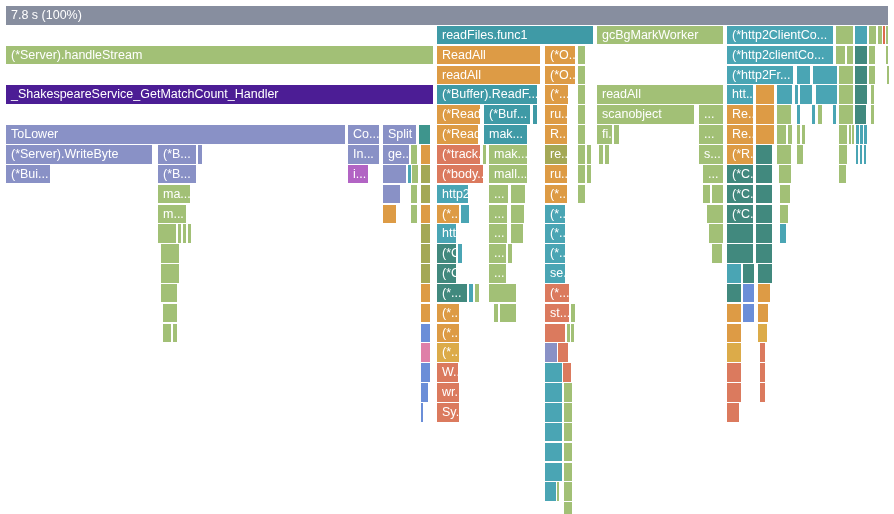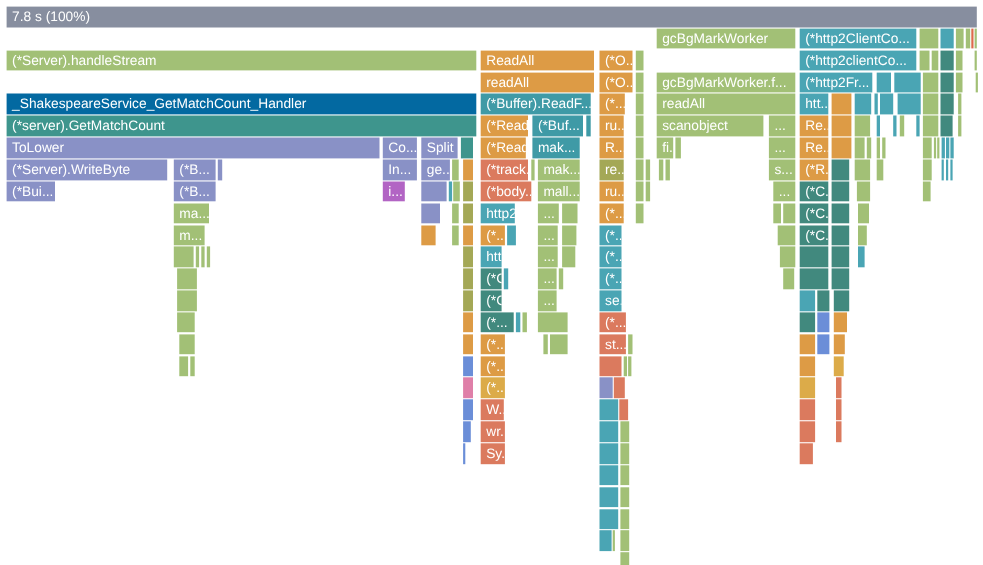--- a/index.html
+++ b/index.html
@@ -21,20 +21,21 @@
     padding-left:5px;
     cursor:pointer;
   }
   .bar.nolabel{padding-left:0;}
 </style>
 </head>
 <body>
 
 <div id="stage">
     <div class="bar" style="left: 6px; top: 6px; width: 882px; height: 18.6px; background: rgb(135, 142, 159);"><span>7.8 s (100%)</span></div>
+    <div class="bar" style="left: 437px; top: 25.85px; width: 156px; height: 18.6px; background: rgb(63, 154, 166);"><span>readFiles.func1</span></div>
     <div class="bar" style="left: 597px; top: 25.85px; width: 126px; height: 18.6px; background: rgb(162, 192, 118);"><span>gcBgMarkWorker</span></div>
     <div class="bar" style="left: 727px; top: 25.85px; width: 106px; height: 18.6px; background: rgb(74, 165, 180);"><span>(*http2ClientCo...</span></div>
     <div class="bar nolabel" style="left: 836px; top: 25.85px; width: 17px; height: 18.6px; background: rgb(162, 192, 118);"></div>
     <div class="bar nolabel" style="left: 855px; top: 25.85px; width: 12px; height: 18.6px; background: rgb(74, 165, 180);"></div>
     <div class="bar nolabel" style="left: 869px; top: 25.85px; width: 7px; height: 18.6px; background: rgb(162, 192, 118);"></div>
     <div class="bar nolabel" style="left: 878px; top: 25.85px; width: 4px; height: 18.6px; background: rgb(162, 192, 118);"></div>
     <div class="bar nolabel" style="left: 883px; top: 25.85px; width: 2px; height: 18.6px; background: rgb(221, 106, 77);"></div>
     <div class="bar nolabel" style="left: 886px; top: 25.85px; width: 2px; height: 18.6px; background: rgb(162, 192, 118);"></div>
     <div class="bar" style="left: 6px; top: 45.7px; width: 427px; height: 18.6px; background: rgb(162, 192, 118);"><span>(*Server).handleStream</span></div>
     <div class="bar" style="left: 437px; top: 45.7px; width: 103px; height: 18.6px; background: rgb(221, 155, 69);"><span>ReadAll</span></div>
@@ -42,43 +43,41 @@
     <div class="bar nolabel" style="left: 578px; top: 45.7px; width: 7px; height: 18.6px; background: rgb(162, 192, 118);"></div>
     <div class="bar" style="left: 727px; top: 45.7px; width: 106px; height: 18.6px; background: rgb(74, 165, 180);"><span>(*http2clientCo...</span></div>
     <div class="bar nolabel" style="left: 836px; top: 45.7px; width: 9px; height: 18.6px; background: rgb(162, 192, 118);"></div>
     <div class="bar nolabel" style="left: 847px; top: 45.7px; width: 6px; height: 18.6px; background: rgb(162, 192, 118);"></div>
     <div class="bar nolabel" style="left: 855px; top: 45.7px; width: 12px; height: 18.6px; background: rgb(65, 137, 126);"></div>
     <div class="bar nolabel" style="left: 869px; top: 45.7px; width: 6px; height: 18.6px; background: rgb(162, 192, 118);"></div>
     <div class="bar nolabel" style="left: 886px; top: 45.7px; width: 2px; height: 18.6px; background: rgb(162, 192, 118);"></div>
     <div class="bar" style="left: 437px; top: 65.55px; width: 103px; height: 18.6px; background: rgb(221, 155, 69);"><span>readAll</span></div>
     <div class="bar" style="left: 545px; top: 65.55px; width: 30px; height: 18.6px; background: rgb(221, 155, 69);"><span>(*O...</span></div>
     <div class="bar nolabel" style="left: 578px; top: 65.55px; width: 7px; height: 18.6px; background: rgb(162, 192, 118);"></div>
-    <div class="bar" style="left: 597px; top: 65.55px; width: 126px; height: 18.6px; background: rgb(162, 192, 118);"><span>gcBgMarkWorker.f...</span></div>
     <div class="bar" style="left: 727px; top: 65.55px; width: 66px; height: 18.6px; background: rgb(74, 165, 180);"><span>(*http2Fr...</span></div>
     <div class="bar nolabel" style="left: 797px; top: 65.55px; width: 13px; height: 18.6px; background: rgb(74, 165, 180);"></div>
     <div class="bar nolabel" style="left: 813px; top: 65.55px; width: 24px; height: 18.6px; background: rgb(74, 165, 180);"></div>
     <div class="bar nolabel" style="left: 839px; top: 65.55px; width: 14px; height: 18.6px; background: rgb(162, 192, 118);"></div>
     <div class="bar nolabel" style="left: 855px; top: 65.55px; width: 12px; height: 18.6px; background: rgb(65, 137, 126);"></div>
     <div class="bar nolabel" style="left: 869px; top: 65.55px; width: 6px; height: 18.6px; background: rgb(162, 192, 118);"></div>
     <div class="bar nolabel" style="left: 887px; top: 65.55px; width: 2px; height: 18.6px; background: rgb(162, 192, 118);"></div>
-    <div class="bar" style="left: 6px; top: 85.4px; width: 427px; height: 18.6px; background: #0369a1;"><span>_ShakespeareService_GetMatchCount_Handler</span></div>
+    <div class="bar" style="left: 6px; top: 85.4px; width: 427px; height: 18.6px; background: #4c1d95;"><span>_ShakespeareService_GetMatchCount_Handler</span></div>
     <div class="bar" style="left: 437px; top: 85.4px; width: 100px; height: 18.6px; background: rgb(63, 154, 166);"><span>(*Buffer).ReadF...</span></div>
     <div class="bar" style="left: 545px; top: 85.4px; width: 23px; height: 18.6px; background: rgb(221, 155, 69);"><span>(*...</span></div>
     <div class="bar nolabel" style="left: 578px; top: 85.4px; width: 7px; height: 18.6px; background: rgb(162, 192, 118);"></div>
     <div class="bar" style="left: 597px; top: 85.4px; width: 126px; height: 18.6px; background: rgb(162, 192, 118);"><span>readAll</span></div>
     <div class="bar" style="left: 727px; top: 85.4px; width: 26px; height: 18.6px; background: rgb(74, 165, 180);"><span>htt...</span></div>
     <div class="bar nolabel" style="left: 756px; top: 85.4px; width: 18px; height: 18.6px; background: rgb(221, 155, 69);"></div>
     <div class="bar nolabel" style="left: 777px; top: 85.4px; width: 15px; height: 18.6px; background: rgb(74, 165, 180);"></div>
     <div class="bar nolabel" style="left: 795px; top: 85.4px; width: 3px; height: 18.6px; background: rgb(74, 165, 180);"></div>
     <div class="bar nolabel" style="left: 800px; top: 85.4px; width: 12px; height: 18.6px; background: rgb(74, 165, 180);"></div>
     <div class="bar nolabel" style="left: 816px; top: 85.4px; width: 21px; height: 18.6px; background: rgb(74, 165, 180);"></div>
     <div class="bar nolabel" style="left: 839px; top: 85.4px; width: 14px; height: 18.6px; background: rgb(162, 192, 118);"></div>
     <div class="bar nolabel" style="left: 855px; top: 85.4px; width: 12px; height: 18.6px; background: rgb(65, 137, 126);"></div>
     <div class="bar nolabel" style="left: 871px; top: 85.4px; width: 3px; height: 18.6px; background: rgb(162, 192, 118);"></div>
-    <div class="bar" style="left: 6px; top: 105.25px; width: 427px; height: 18.6px; background: rgb(62, 149, 141);"><span>(*server).GetMatchCount</span></div>
     <div class="bar" style="left: 437px; top: 105.25px; width: 43px; height: 18.6px; background: rgb(221, 155, 69);"><span>(*Read...</span></div>
     <div class="bar" style="left: 484px; top: 105.25px; width: 46px; height: 18.6px; background: rgb(63, 154, 166);"><span>(*Buf...</span></div>
     <div class="bar nolabel" style="left: 533px; top: 105.25px; width: 4px; height: 18.6px; background: rgb(63, 154, 166);"></div>
     <div class="bar" style="left: 545px; top: 105.25px; width: 22px; height: 18.6px; background: rgb(221, 155, 69);"><span>ru...</span></div>
     <div class="bar nolabel" style="left: 578px; top: 105.25px; width: 7px; height: 18.6px; background: rgb(162, 192, 118);"></div>
     <div class="bar" style="left: 597px; top: 105.25px; width: 97px; height: 18.6px; background: rgb(162, 192, 118);"><span>scanobject</span></div>
     <div class="bar" style="left: 699px; top: 105.25px; width: 24px; height: 18.6px; background: rgb(162, 192, 118);"><span>...</span></div>
     <div class="bar" style="left: 727px; top: 105.25px; width: 26px; height: 18.6px; background: rgb(221, 155, 69);"><span>Re...</span></div>
     <div class="bar nolabel" style="left: 756px; top: 105.25px; width: 18px; height: 18.6px; background: rgb(221, 155, 69);"></div>
     <div class="bar nolabel" style="left: 777px; top: 105.25px; width: 14px; height: 18.6px; background: rgb(162, 192, 118);"></div>

